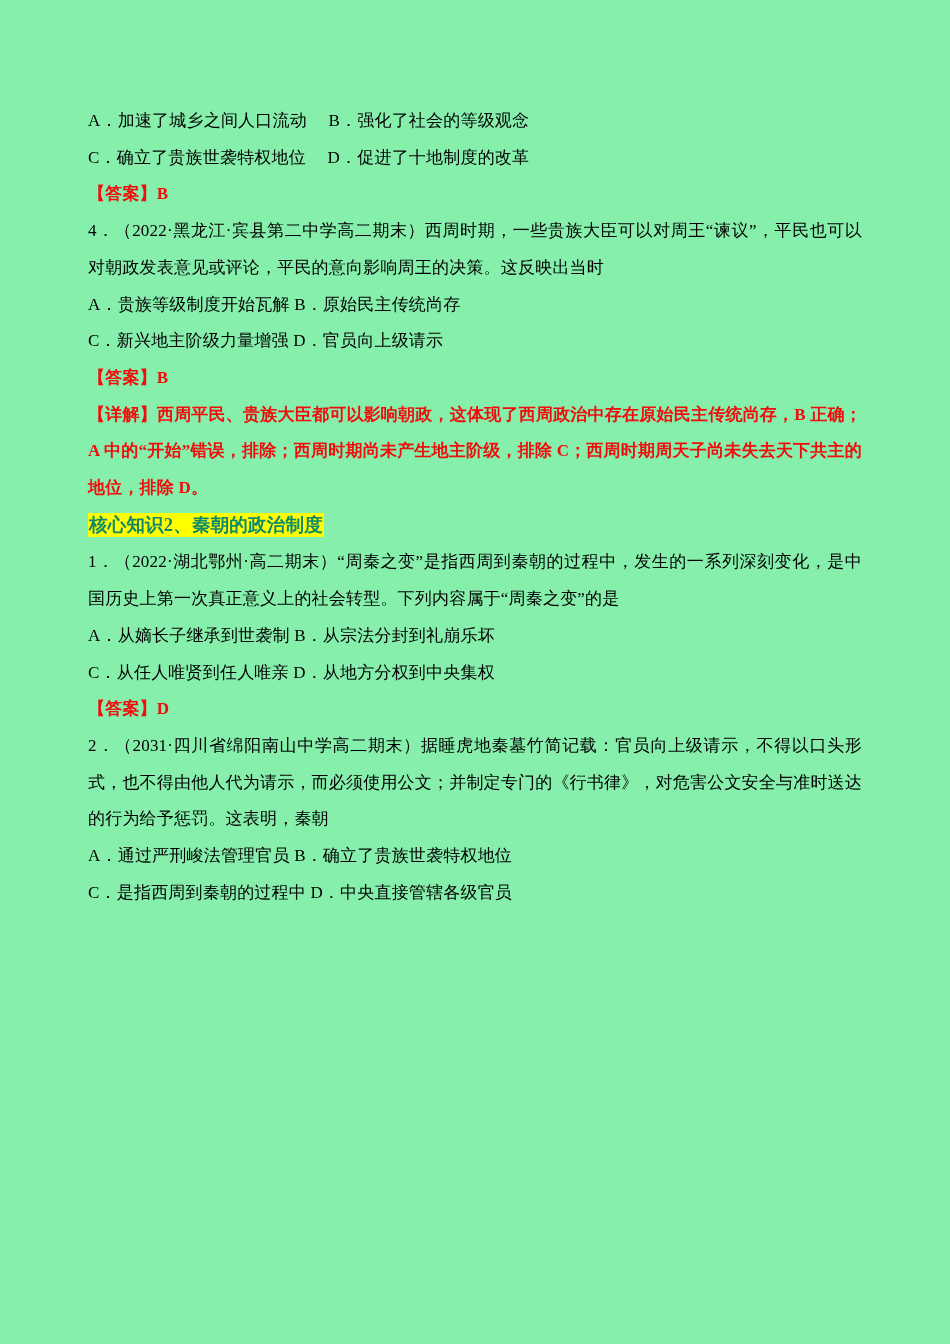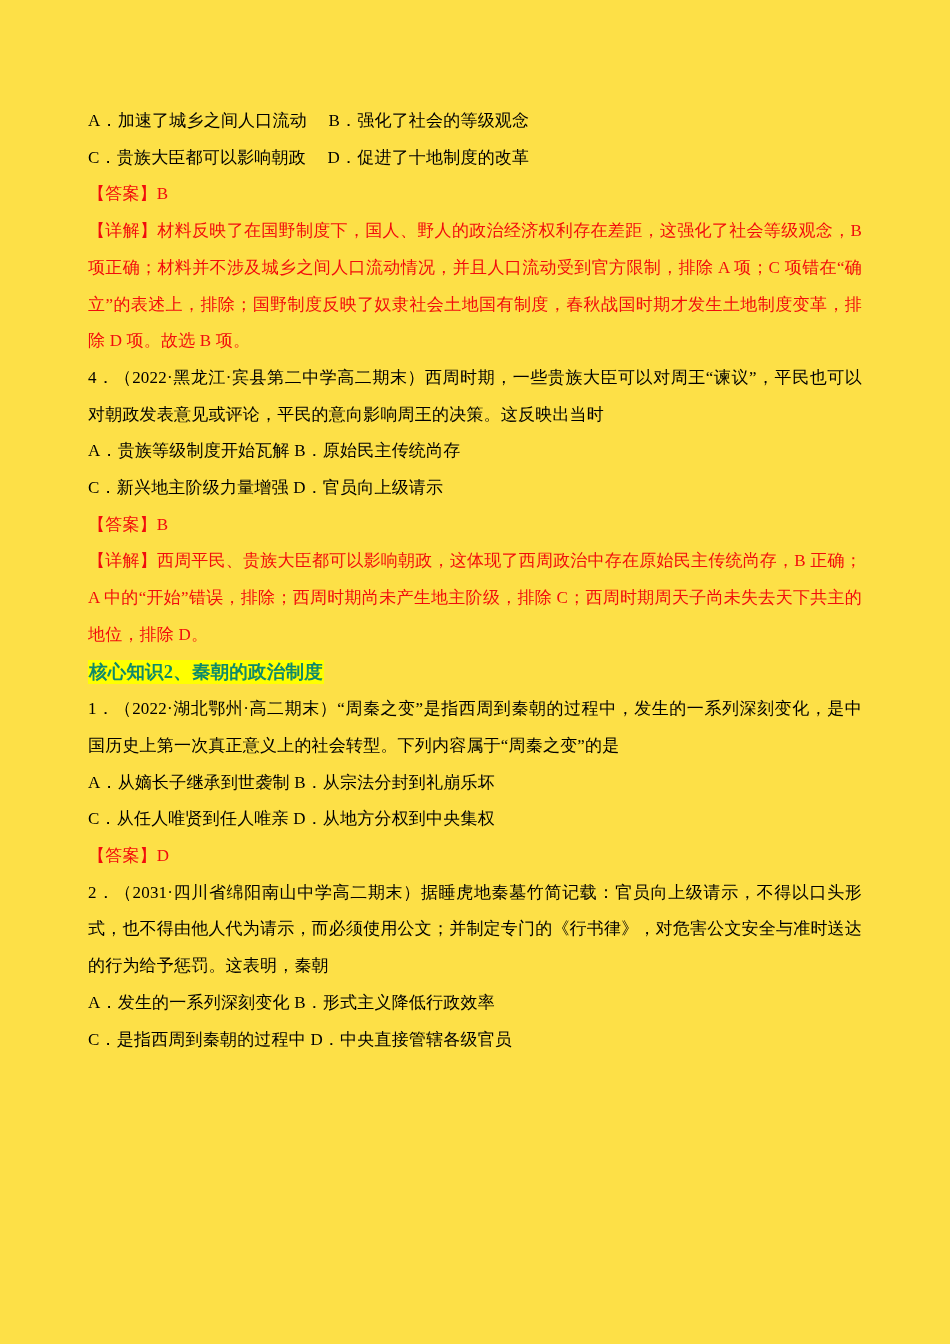--- a/index.html
+++ b/index.html
@@ -11,66 +11,66 @@
     width: 950px;
     height: 1344px;
     overflow: hidden;
     font-family: "Liberation Serif", "DejaVu Serif", serif;
   }
   .doc-page {
     box-sizing: border-box;
     width: 950px;
     height: 1344px;
     padding: 103px 88px 0 88px;
-    background: #fde047;
+    background: #86efac;
   }
   p.line {
     margin: 0;
     padding: 0;
     font-size: 17px;
     line-height: 36.7px;
     color: #000000;
     text-align: justify;
     text-justify: inter-ideograph;
     letter-spacing: 0.2px;
   }
   p.red {
     color: #f20c0c;
+    font-weight: bold;
   }
   p.header-p {
     text-align: left;
   }
   .hl {
     background: #ffff00;
     color: #0e8a6a;
     font-weight: bold;
     font-size: 18.5px;
     padding: 2px 1px;
   }
 </style>
 </head>
 <body>
 
 <div class="doc-page">
 
   <p class="line">A．加速了城乡之间人口流动　 B．强化了社会的等级观念</p>
-  <p class="line">C．贵族大臣都可以影响朝政　 D．促进了十地制度的改革</p>
+  <p class="line">C．确立了贵族世袭特权地位　 D．促进了十地制度的改革</p>
   <p class="line red">【答案】B</p>
-  <p class="line red">【详解】材料反映了在国野制度下，国人、野人的政治经济权利存在差距，这强化了社会等级观念，B 项正确；材料并不涉及城乡之间人口流动情况，并且人口流动受到官方限制，排除 A 项；C 项错在“确立”的表述上，排除；国野制度反映了奴隶社会土地国有制度，春秋战国时期才发生土地制度变革，排除 D 项。故选 B 项。</p>
 
   <p class="line">4．（2022·黑龙江·宾县第二中学高二期末）西周时期，一些贵族大臣可以对周王“谏议”，平民也可以对朝政发表意见或评论，平民的意向影响周王的决策。这反映出当时</p>
   <p class="line">A．贵族等级制度开始瓦解 B．原始民主传统尚存</p>
   <p class="line">C．新兴地主阶级力量增强 D．官员向上级请示</p>
   <p class="line red">【答案】B</p>
   <p class="line red">【详解】西周平民、贵族大臣都可以影响朝政，这体现了西周政治中存在原始民主传统尚存，B 正确；A 中的“开始”错误，排除；西周时期尚未产生地主阶级，排除 C；西周时期周天子尚未失去天下共主的地位，排除 D。</p>
 
   <p class="line header-p"><span class="hl">核心知识2、秦朝的政治制度</span></p>
 
   <p class="line">1．（2022·湖北鄂州·高二期末）“周秦之变”是指西周到秦朝的过程中，发生的一系列深刻变化，是中国历史上第一次真正意义上的社会转型。下列内容属于“周秦之变”的是</p>
   <p class="line">A．从嫡长子继承到世袭制 B．从宗法分封到礼崩乐坏</p>
   <p class="line">C．从任人唯贤到任人唯亲 D．从地方分权到中央集权</p>
   <p class="line red">【答案】D</p>
 
   <p class="line">2．（2031·四川省绵阳南山中学高二期末）据睡虎地秦墓竹简记载：官员向上级请示，不得以口头形式，也不得由他人代为请示，而必须使用公文；并制定专门的《行书律》，对危害公文安全与准时送达的行为给予惩罚。这表明，秦朝</p>
-  <p class="line">A．发生的一系列深刻变化 B．形式主义降低行政效率</p>
+  <p class="line">A．通过严刑峻法管理官员 B．确立了贵族世袭特权地位</p>
   <p class="line">C．是指西周到秦朝的过程中 D．中央直接管辖各级官员</p>
 
 </div>
 
 </body></html>

